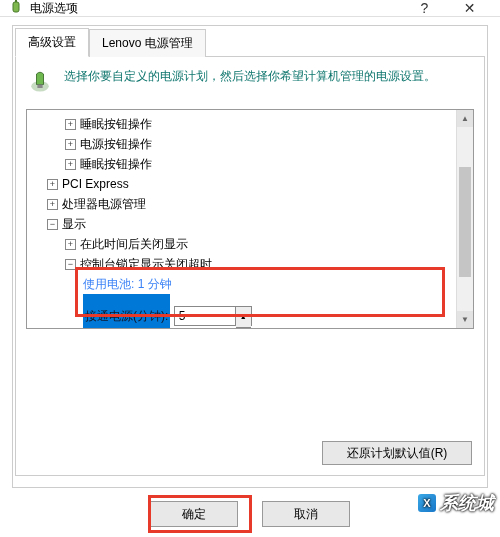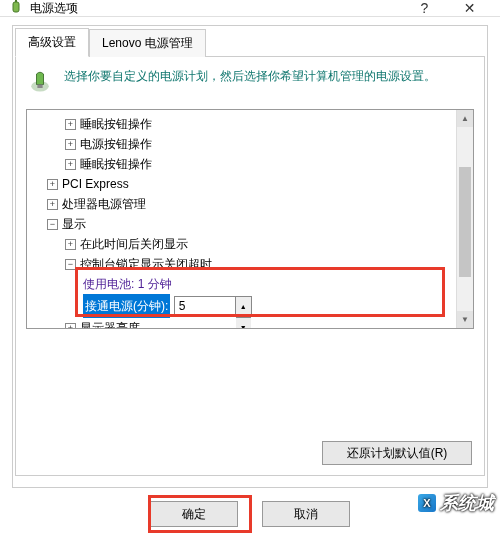--- a/index.html
+++ b/index.html
@@ -113,31 +113,31 @@
     display: inline-flex;
     align-items: center; justify-content: center;
     font-size: 9px; line-height: 9px;
     margin-right: 4px;
     color: #444;
     flex: 0 0 11px;
   }
   .indent1 { padding-left: 18px; }
   .indent2 { padding-left: 36px; }
   .indent3 { padding-left: 54px; }
-  .blue { color: #4c1d95; }
+  .blue { color: #3b82f6; }
   .highlight-box {
     position: absolute;
     border: 3px solid #e83a2a;
     pointer-events: none;
   }
   .hb1 { left: 48px; top: 157px; width: 370px; height: 50px; }
   .selected-label {
     background: #0078d7;
-    color: #ffffff;
-    padding: 2px 2px;
+    color: #0f172a;
+    padding: 12px 2px;
   }
   .spinner {
     display: inline-flex;
     align-items: stretch;
     border: 1px solid #888;
     height: 20px;
     background: #fff;
     vertical-align: middle;
   }
   .spinner-input {

